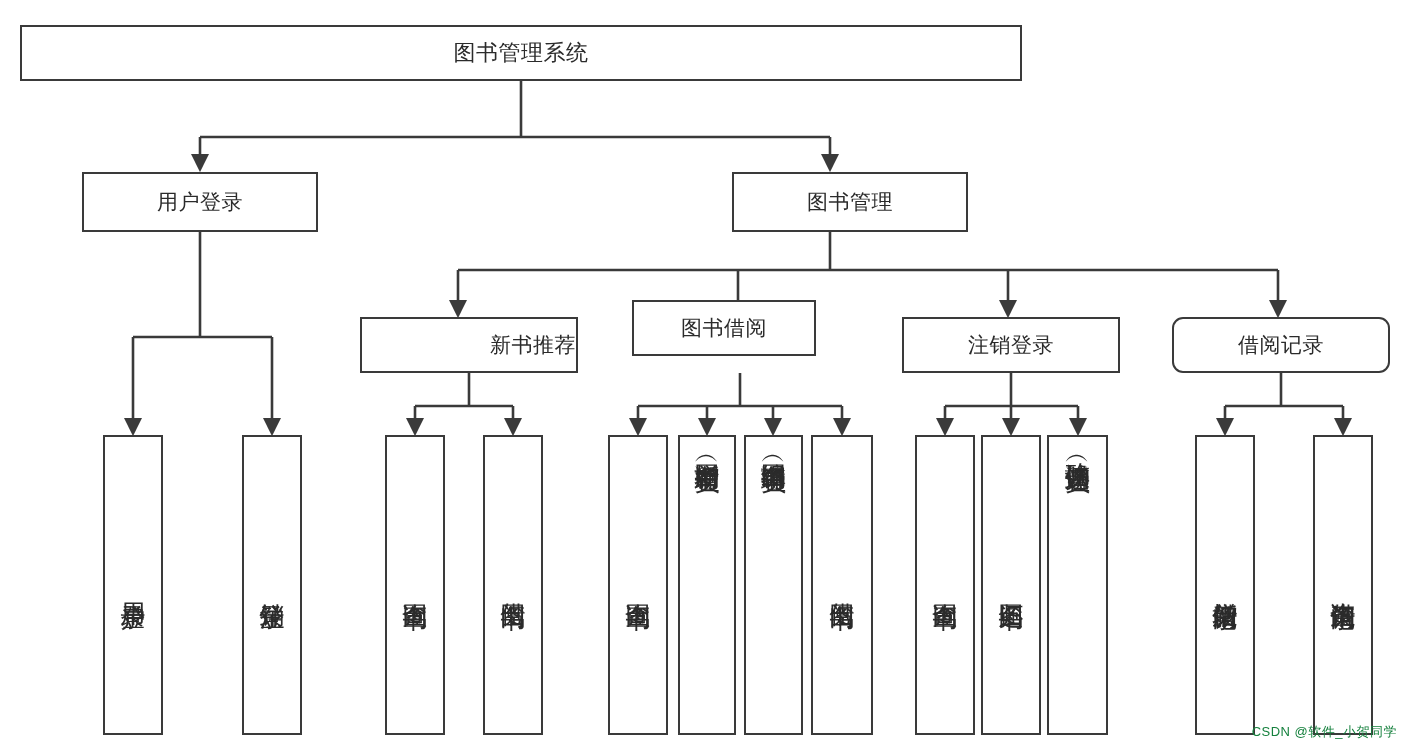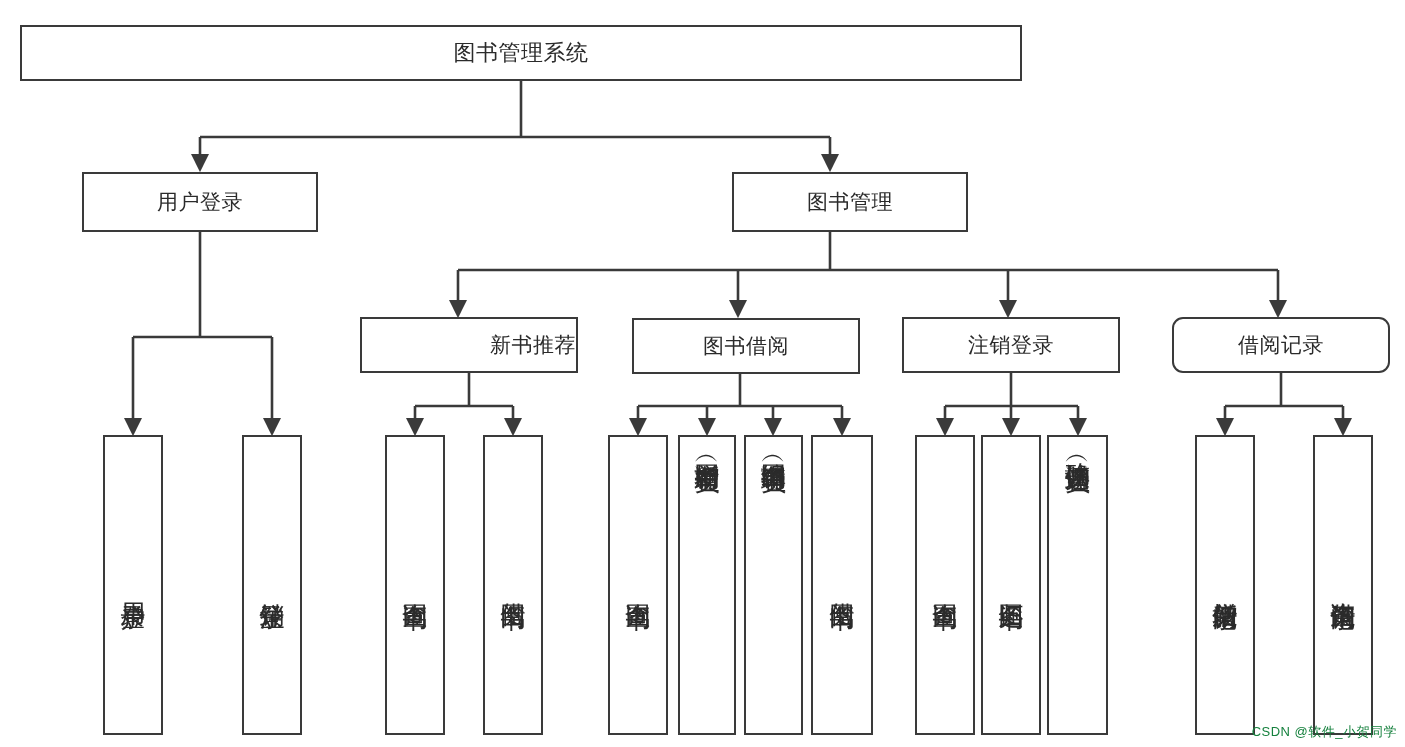--- a/index.html
+++ b/index.html
@@ -115,21 +115,21 @@
   <div class="node h" style="left:82px;top:172px;width:236px;height:60px;">
     <span class="lbl">用户登录</span>
   </div>
   <div class="node h" style="left:712px;top:172px;width:236px;height:60px;margin-left:20px;">
     <span class="lbl">图书管理</span>
   </div>
 
   <div class="node h" style="left:360px;top:317px;width:218px;height:56px;justify-content:flex-end;">
     <span class="lbl">新书推荐</span>
   </div>
-  <div class="node h" style="left:632px;top:318px;width:228px;height:56px;">
+  <div class="node h" style="left:632px;top:300px;width:184px;height:56px;">
     <span class="lbl">图书借阅</span>
   </div>
   <div class="node h" style="left:902px;top:317px;width:218px;height:56px;">
     <span class="lbl">注销登录</span>
   </div>
   <div class="node h" style="left:1172px;top:317px;width:218px;height:56px;border-radius:11px;">
     <span class="lbl">借阅记录</span>
   </div>
 
   <div class="node v mid" style="left:103px;top:435px;width:60px;height:300px;">

